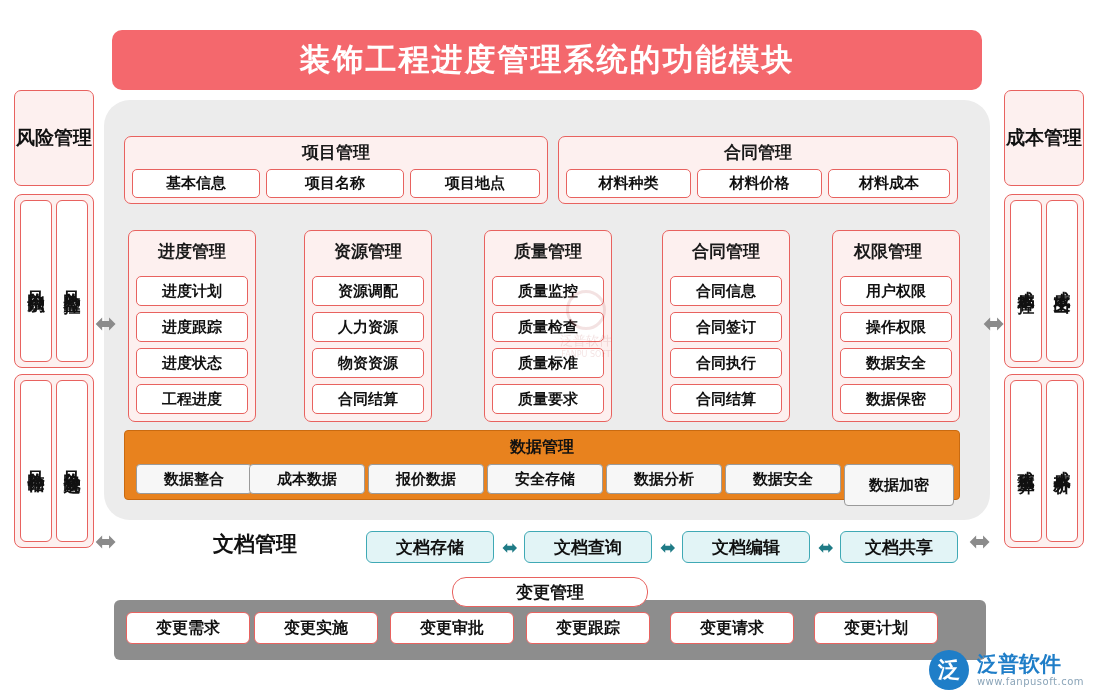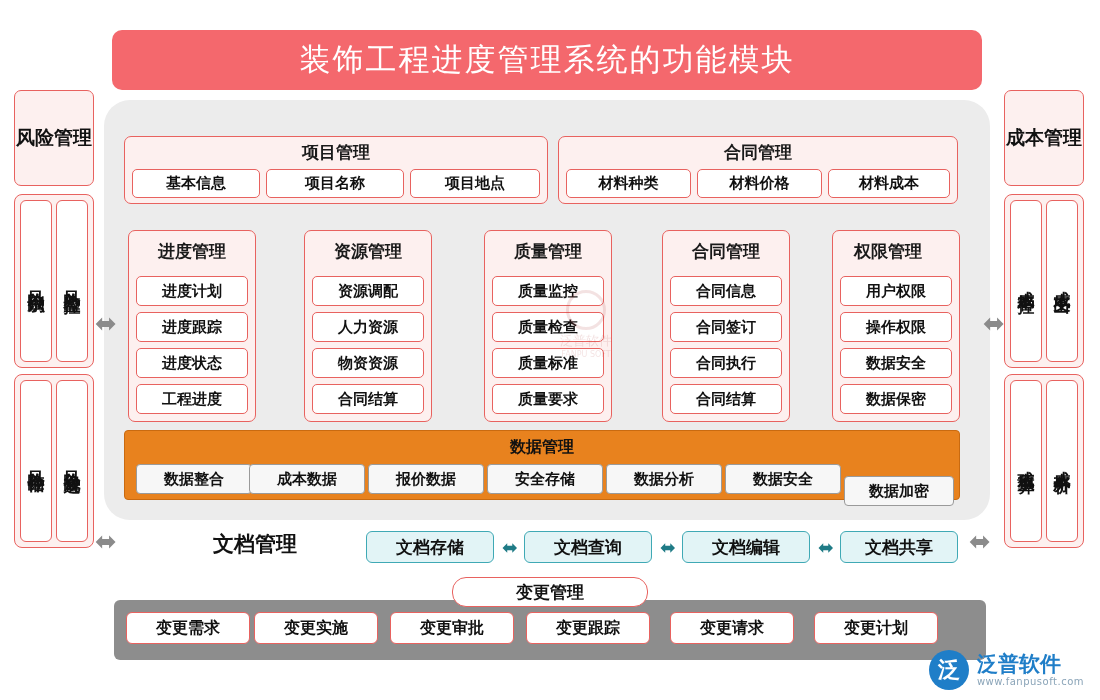--- a/index.html
+++ b/index.html
@@ -23,21 +23,21 @@
   
   .abs { position: absolute; box-sizing: border-box; }
 
   .title-banner {
     left: 112px; top: 30px; width: 870px; height: 60px;
     background: #f4686d;
     border-radius: 10px;
     display: flex; align-items: center; justify-content: center;
     color: #ffffff;
     font-size: 31px;
-    font-weight: normal;
+    font-weight: bold;
     letter-spacing: 2px;
   }
 
   .center-panel {
     left: 104px; top: 100px; width: 886px; height: 420px;
     background: #ececec;
     border-radius: 26px;
   }
 
   .group-box {
@@ -291,21 +291,21 @@
   <div class="abs cell" style="left:840px; top:384px; width:112px; height:30px;">数据保密</div>
 
   <div class="abs data-band" style="left:124px; top:430px; width:836px; height:70px;"></div>
   <div class="abs data-band-title" style="left:124px; top:437px; width:836px; height:22px;">数据管理</div>
   <div class="abs data-cell" style="left:136px; top:464px; width:116px; height:30px;">数据整合</div>
   <div class="abs data-cell" style="left:249px; top:464px; width:116px; height:30px;">成本数据</div>
   <div class="abs data-cell" style="left:368px; top:464px; width:116px; height:30px;">报价数据</div>
   <div class="abs data-cell" style="left:487px; top:464px; width:116px; height:30px;">安全存储</div>
   <div class="abs data-cell" style="left:606px; top:464px; width:116px; height:30px;">数据分析</div>
   <div class="abs data-cell" style="left:725px; top:464px; width:116px; height:30px;">数据安全</div>
-  <div class="abs data-cell" style="left:844px; top:476px; width:110px; height:30px;">数据加密</div>
+  <div class="abs data-cell" style="left:844px; top:464px; width:110px; height:42px;">数据加密</div>
 
   <div class="abs doc-label" style="left:170px; top:528px; width:170px; height:32px;">文档管理</div>
   <div class="abs doc-cell doc-head" style="left:366px; top:531px; width:128px; height:32px;">文档存储</div>
   <div class="abs arrow arrow-small" style="left:496px; top:533px; width:28px; height:28px;">⬌</div>
   <div class="abs doc-cell doc-head" style="left:524px; top:531px; width:128px; height:32px;">文档查询</div>
   <div class="abs arrow arrow-small" style="left:654px; top:533px; width:28px; height:28px;">⬌</div>
   <div class="abs doc-cell doc-head" style="left:682px; top:531px; width:128px; height:32px;">文档编辑</div>
   <div class="abs arrow arrow-small" style="left:812px; top:533px; width:28px; height:28px;">⬌</div>
   <div class="abs doc-cell doc-head" style="left:840px; top:531px; width:118px; height:32px;">文档共享</div>
 

